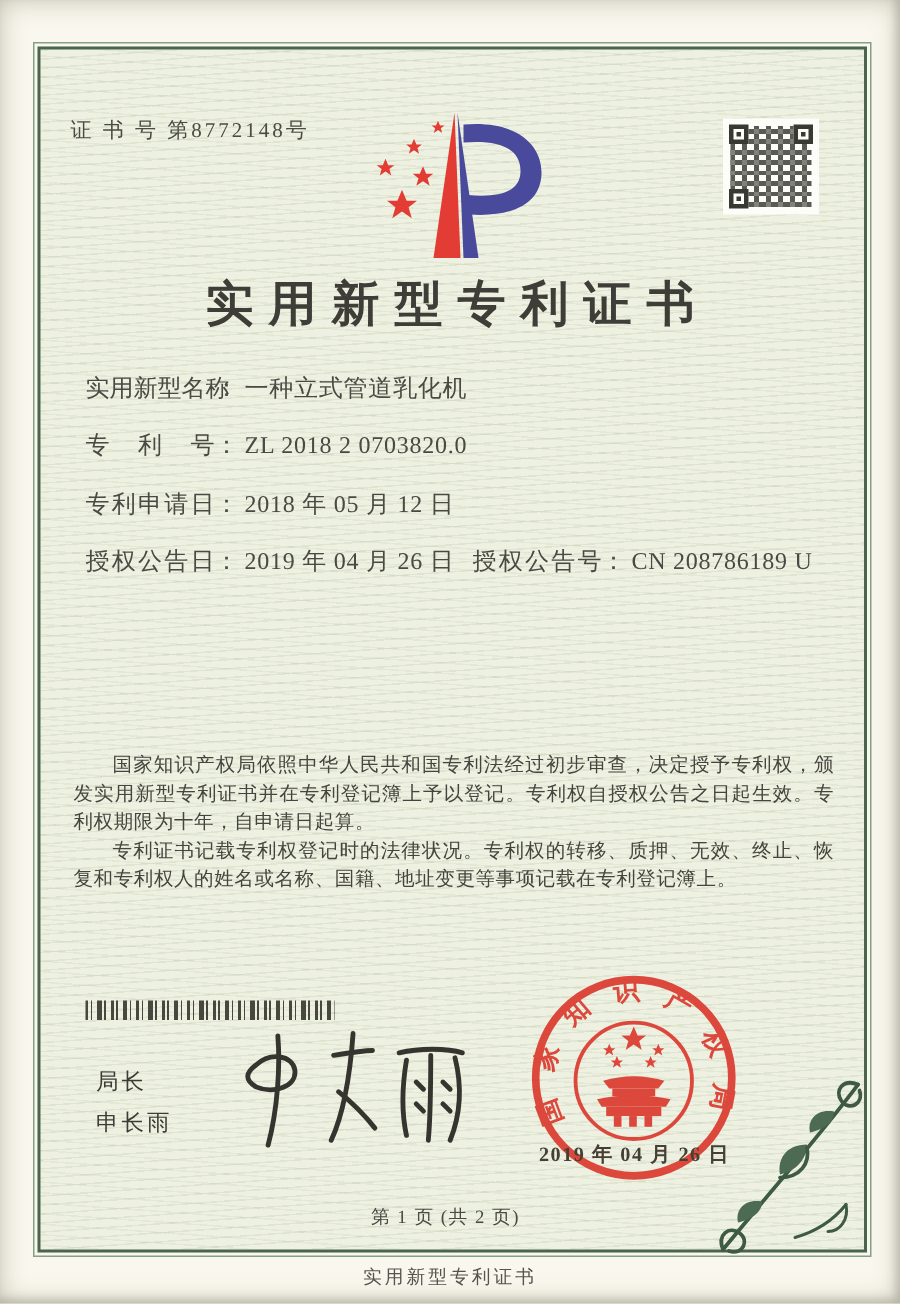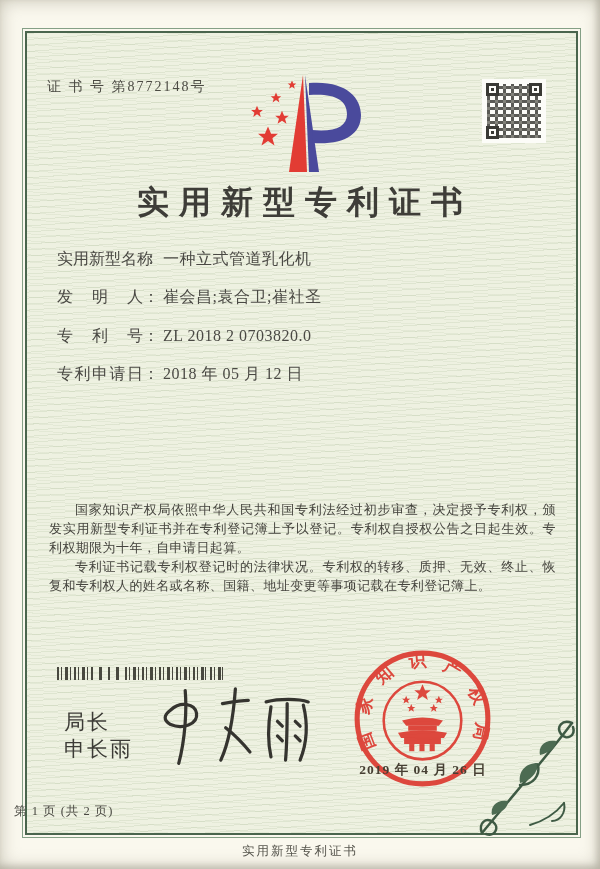--- a/index.html
+++ b/index.html
@@ -46,26 +46,26 @@
     text-align:justify;color:#45443e;}
   .paras p{margin:0;text-indent:2em;letter-spacing:.4px;}
   
   .barcode{position:absolute;left:57px;top:667px;width:166px;height:13px;
     background:repeating-linear-gradient(90deg,
       #48483f 0 2px,transparent 2px 3.5px,
       #48483f 3.5px 4.5px,transparent 4.5px 8px,
       #48483f 8px 11px,transparent 11px 12.5px,
       #48483f 12.5px 13.5px,transparent 13.5px 17px);}
   .signer{position:absolute;left:64px;top:708px;font-family:"Liberation Sans","DejaVu Sans",sans-serif;
-    font-size:21px;color:#3c3b36;line-height:27px;letter-spacing:2px;}
+    font-size:15px;color:#3c3b36;line-height:27px;letter-spacing:2px;}
   .signature{position:absolute;left:148px;top:678px;width:178px;height:98px;}
   .seal{position:absolute;left:351px;top:647px;width:143px;height:143px;opacity:.92;}
   .seal-date{position:absolute;left:347px;top:761px;width:152px;text-align:center;
     font-size:13.5px;font-weight:bold;color:#463f33;letter-spacing:1px;}
-  .page-info{position:absolute;left:0;right:20px;top:803px;font-size:12.5px;color:#4a4943;letter-spacing:1px;padding-left:14px;}
+  .page-info{position:absolute;left:0;right:20px;top:803px;text-align:center;font-size:12.5px;color:#4a4943;letter-spacing:1px;padding-left:14px;}
   .back-note{position:absolute;left:0;right:0;top:843px;text-align:center;font-size:12.5px;color:#56554d;letter-spacing:2px;}
   .ornament{position:absolute;right:20px;bottom:26px;width:112px;height:138px;z-index:10;}
 </style>
 </head>
 <body>
 
 <div class="frame"></div>
 
 <div class="cert-no">证 书 号 第8772148号</div>
 
@@ -91,30 +91,34 @@
 </div>
 
 <div class="title">实用新型专利证书</div>
 
 <div class="fields">
   <div class="frow">
     <span class="flabel">实用新型名称</span><span>：</span>
     <span class="fvalue">一种立式管道乳化机</span>
   </div>
   <div class="frow">
-    <span class="flabel">发明人</span><span>：</span>
-    <span class="fvalue">崔会昌;袁合卫;崔社圣</span>
-  </div>
-  <div class="frow">
     <span class="flabel">专利号</span><span>：</span>
     <span class="fvalue">ZL 2018 2 0703820.0</span>
   </div>
   <div class="frow">
     <span class="flabel">专利申请日</span><span>：</span>
     <span class="fvalue">2018 年 05 月 12 日</span>
+  </div>
+  <div class="frow frow-grant">
+    <span class="flabel">授权公告日</span><span>：</span>
+    <span class="fvalue">2019 年 04 月 26 日</span>
+    <span class="grant-right">
+      <span class="flabel">授权公告号</span><span>：</span>
+      <span class="fvalue">CN 208786189 U</span>
+    </span>
   </div>
 </div>
 
 <div class="paras">
   <p>国家知识产权局依照中华人民共和国专利法经过初步审查，决定授予专利权，颁发实用新型专利证书并在专利登记簿上予以登记。专利权自授权公告之日起生效。专利权期限为十年，自申请日起算。</p>
   <p>专利证书记载专利权登记时的法律状况。专利权的转移、质押、无效、终止、恢复和专利权人的姓名或名称、国籍、地址变更等事项记载在专利登记簿上。</p>
 </div>
 
 <div class="barcode"></div>
 

